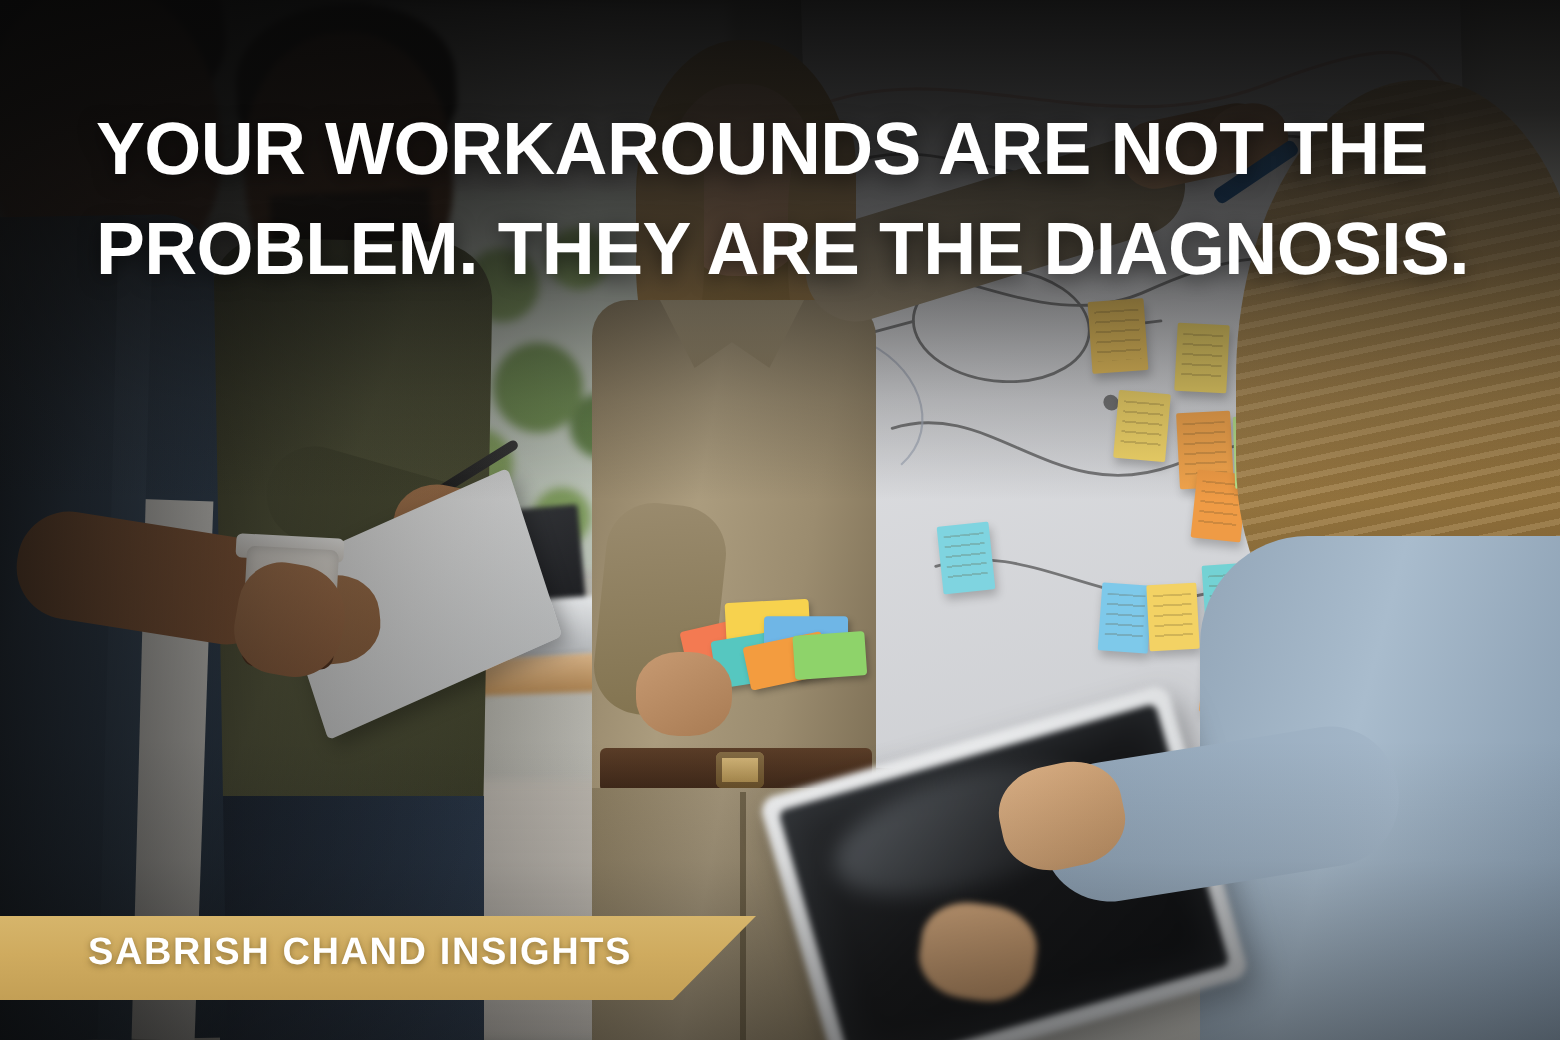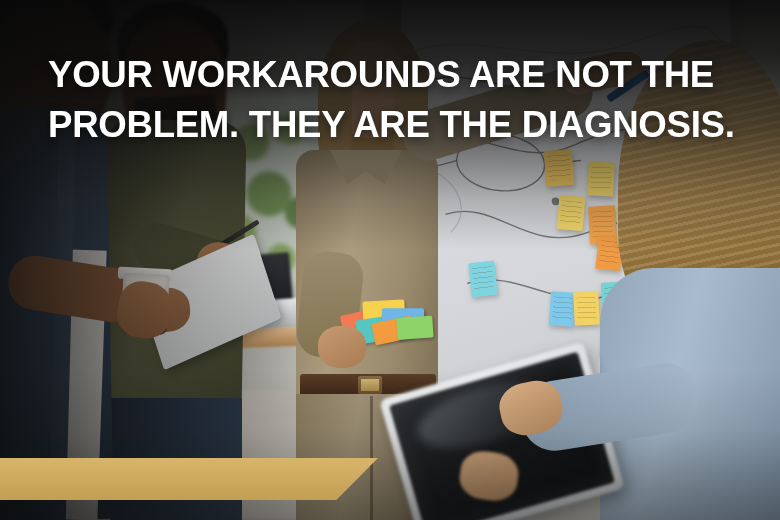--- a/index.html
+++ b/index.html
@@ -452,14 +452,15 @@
     <div class="shade-left"></div>
     <div class="shade-top"></div>
   </div>
 
   <div class="headline">
     <span>YOUR WORKAROUNDS ARE NOT THE</span>
     <span>PROBLEM. THEY ARE THE DIAGNOSIS.</span>
   </div>
 
   <div class="ribbon"></div>
+  <div class="ribbon-label">SABRISH CHAND INSIGHTS</div>
 
 </div>
 
 </body></html>

